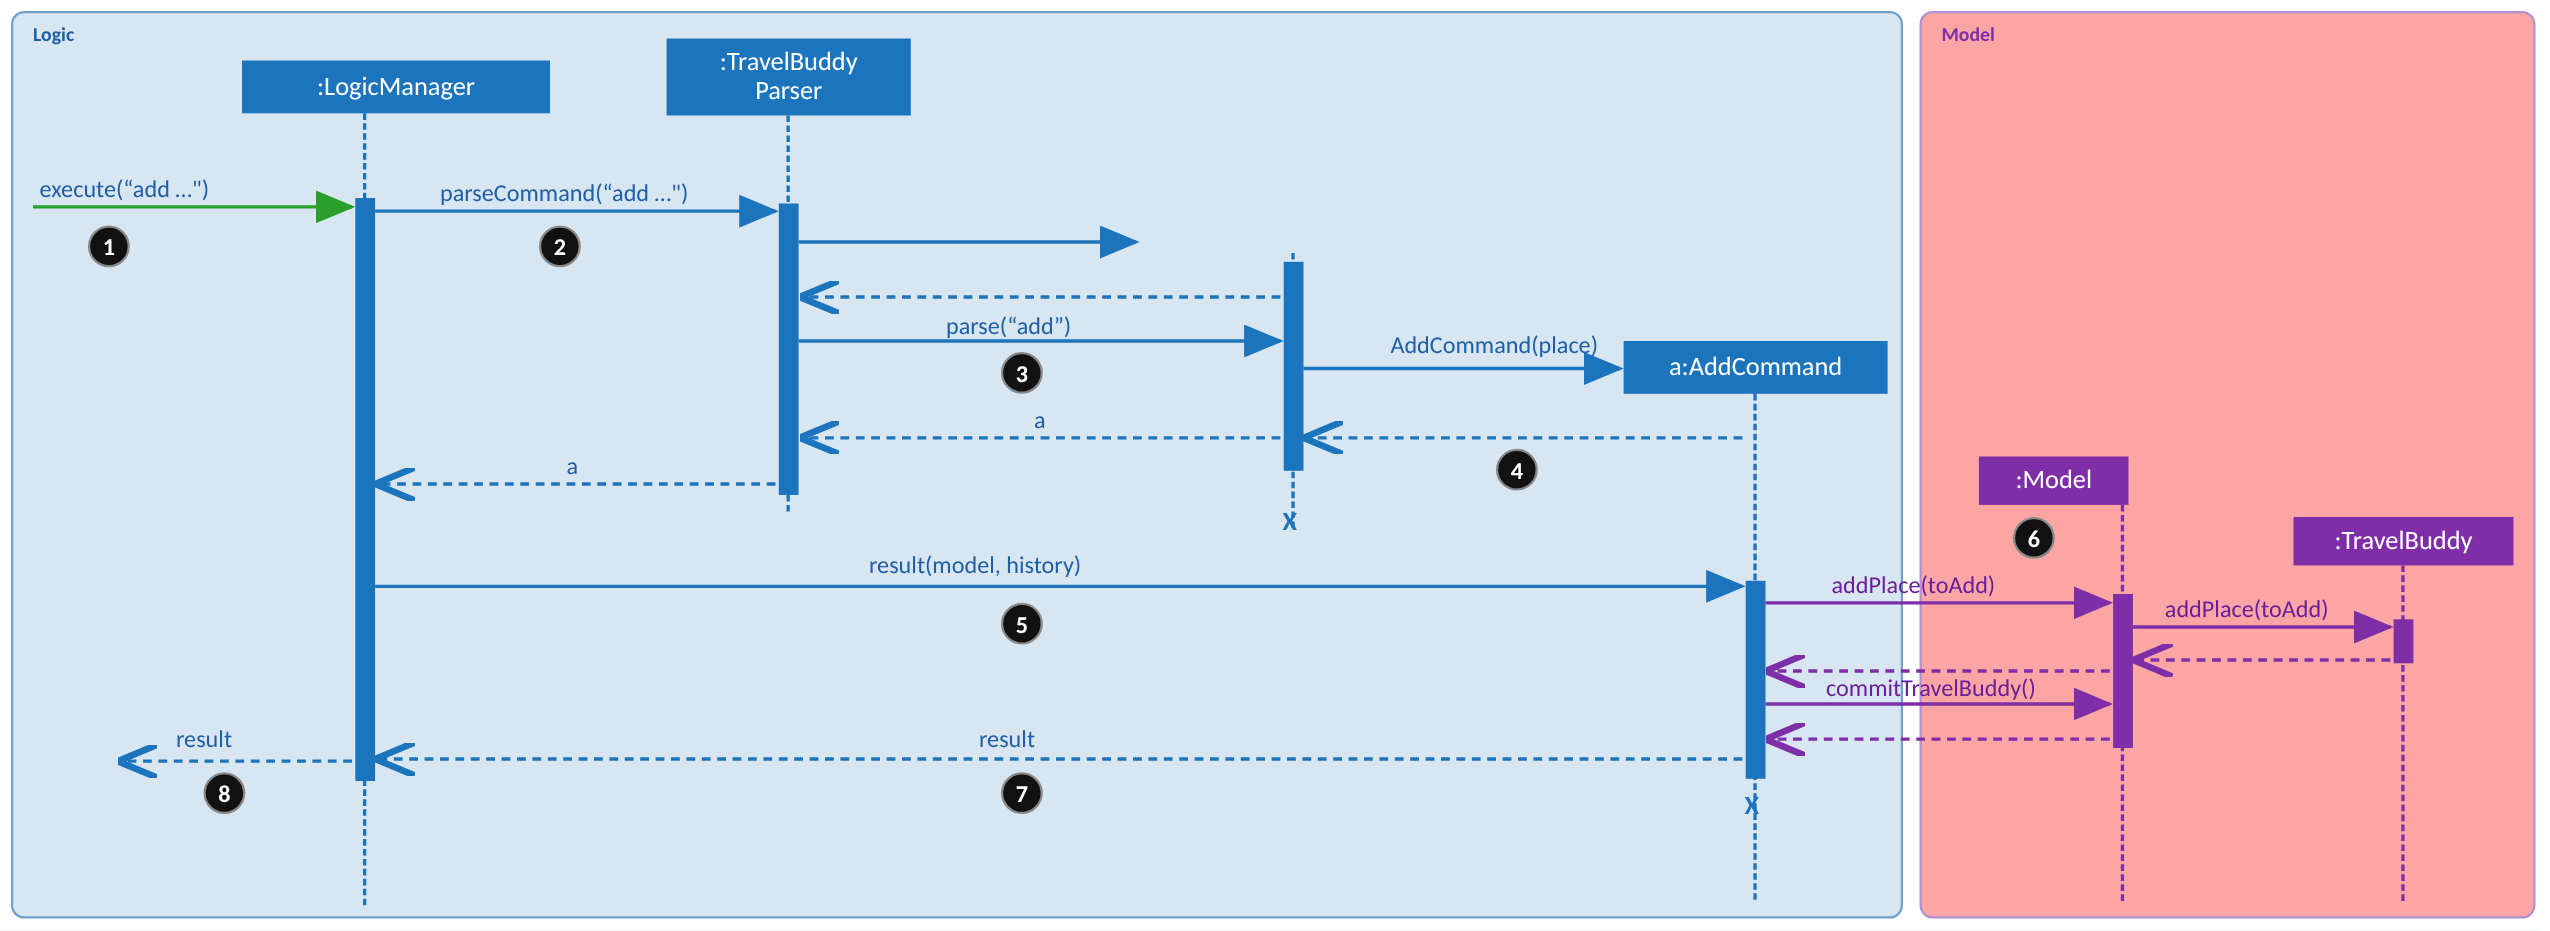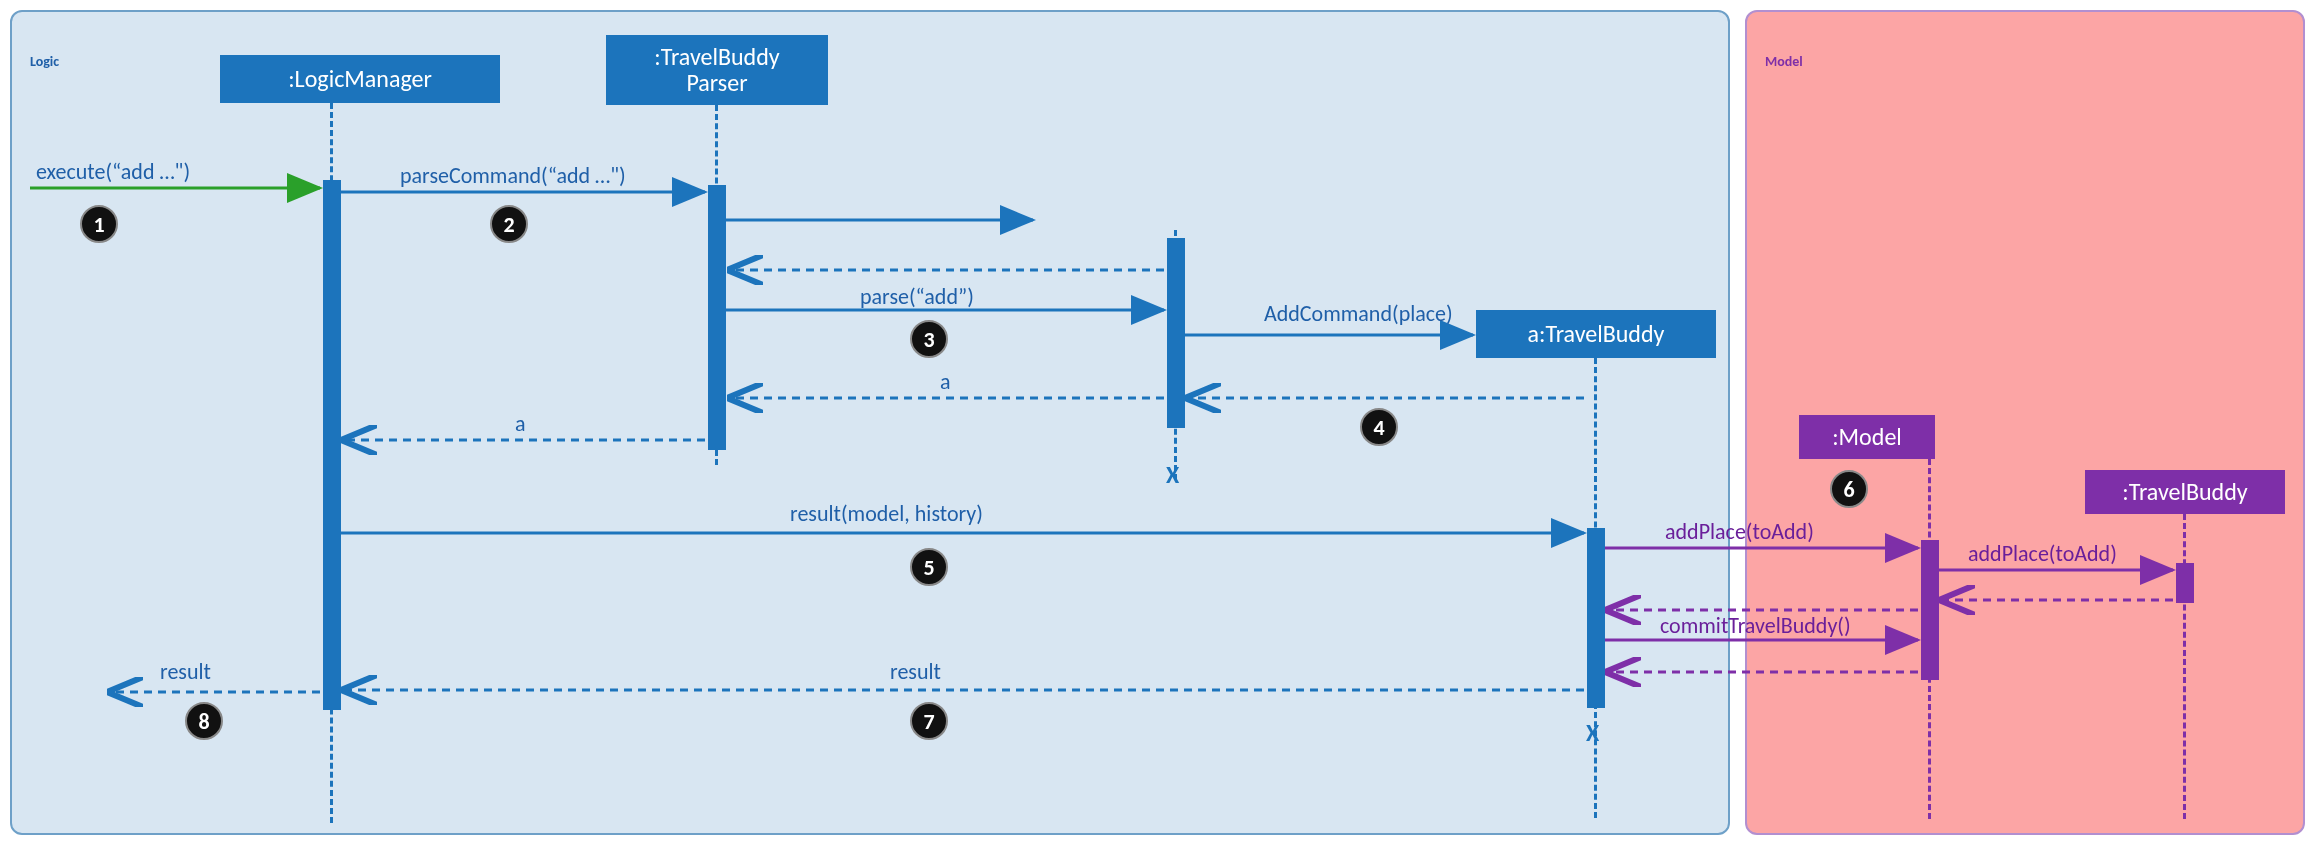--- a/index.html
+++ b/index.html
@@ -27,22 +27,21 @@
   .panel.model {
     left: 1745px; top: 10px;
     width: 560px; height: 825px;
     background: #fca5a5;
     border-color: #b28fd0;
   }
   .panel-title {
     position: absolute;
     top: 8px; left: 18px;
     font-weight: bold;
-    font-size: 14px;
-    margin-top: 33px;
+    font-size: 18px;
   }
   .logic .panel-title { color: #1f5fa8; }
   .model .panel-title { color: #7e2fa8; }
 
   .lifeline-head {
     position: absolute;
     color: #fff;
     text-align: center;
     display: flex;
     align-items: center;
@@ -118,21 +117,21 @@
   </div>
 
   <div class="lifeline-head blue-head" style="left:192px; top:55px; width:280px; height:48px;margin-left:28px;">
     <span>:LogicManager</span>
   </div>
   <div class="lifeline-head blue-head" style="left:606px; top:35px; width:222px; height:70px; white-space:pre-line;">
     <span>:TravelBuddy
 Parser</span>
   </div>
   <div class="lifeline-head blue-head" style="left:1476px; top:310px; width:240px; height:48px;">
-    <span>a:TravelBuddy</span>
+    <span>a:AddCommand</span>
   </div>
   <div class="lifeline-head purple-head" style="left:1799px; top:415px; width:136px; height:44px;">
     <span>:Model</span>
   </div>
   <div class="lifeline-head purple-head" style="left:2085px; top:470px; width:200px; height:44px;">
     <span>:TravelBuddy</span>
   </div>
 
   <div class="lifeline-dash blue-dash" style="left:330px; top:103px; height:720px;"></div>
   <div class="lifeline-dash blue-dash" style="left:715px; top:105px; height:360px;"></div>

